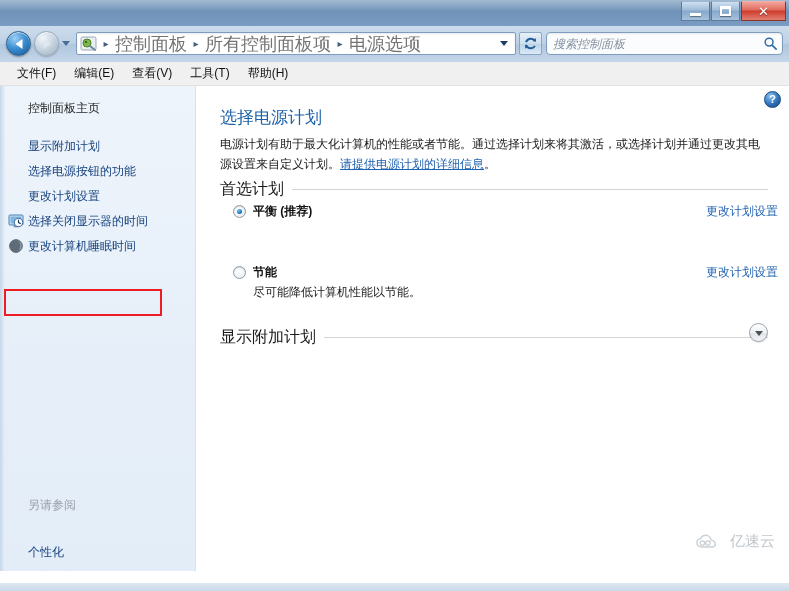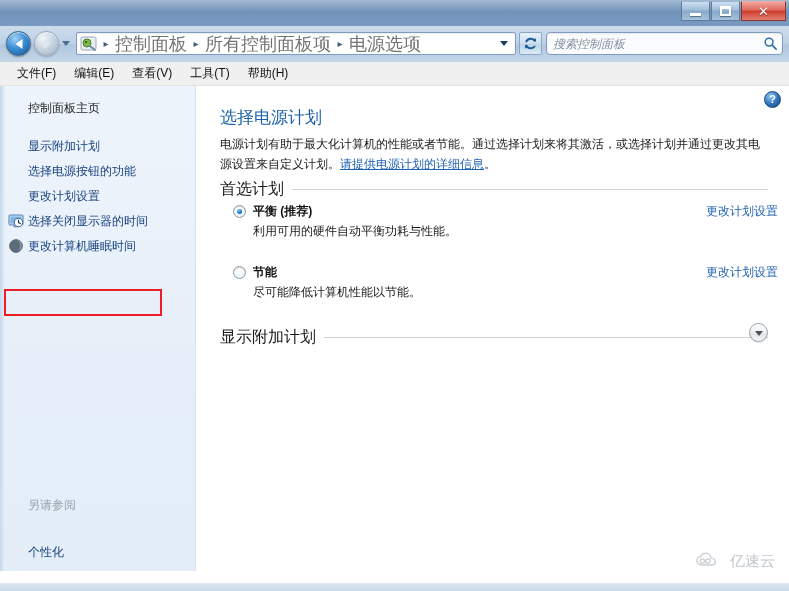--- a/index.html
+++ b/index.html
@@ -245,22 +245,22 @@
 
   
   #statusstrip {
     position:absolute; left: 0; top: 583px; width: 789px; height: 8px;
     background: linear-gradient(180deg,#dfe8f2 0%, #c9d8e8 100%);
   }
   #bottom-white {
     position:absolute; left: 0; top: 571px; width: 694px; height: 12px; background:#ffffff;
   }
   #watermark {
-    position:absolute; right: 14px; top: 552px;
-    display:flex; align-items:flex-start; gap:12px; opacity:.62;
+    position:absolute; right: 14px; top: 532px;
+    display:flex; align-items:center; gap:12px; opacity:.62;
     pointer-events:none;
   }
   #watermark .wm-text {
     font-size: 15px; color:#9aa3ad; letter-spacing: 0px;
   }
   .cloud-ico { width: 22px; height: 15px; position:relative; }
 </style>
 </head>
 <body>
 
@@ -408,21 +408,20 @@
       <div class="section-head" id="preferred-head">
         <span class="sh-label">首选计划</span>
         <span class="sh-rule"></span>
       </div>
 
       <div class="plan" id="plan-0">
         <div class="plan-row">
           <span class="radio checked"></span>
           <span class="plan-name">平衡 (推荐)</span>
         </div>
-        <div class="plan-desc">利用可用的硬件自动平衡功耗与性能。</div>
         <a class="plan-link" href="#">更改计划设置</a>
       </div>
 
       <div class="plan" id="plan-1">
         <div class="plan-row">
           <span class="radio"></span>
           <span class="plan-name normal">节能</span>
         </div>
         <div class="plan-desc">尽可能降低计算机性能以节能。</div>
         <a class="plan-link" href="#">更改计划设置</a>

